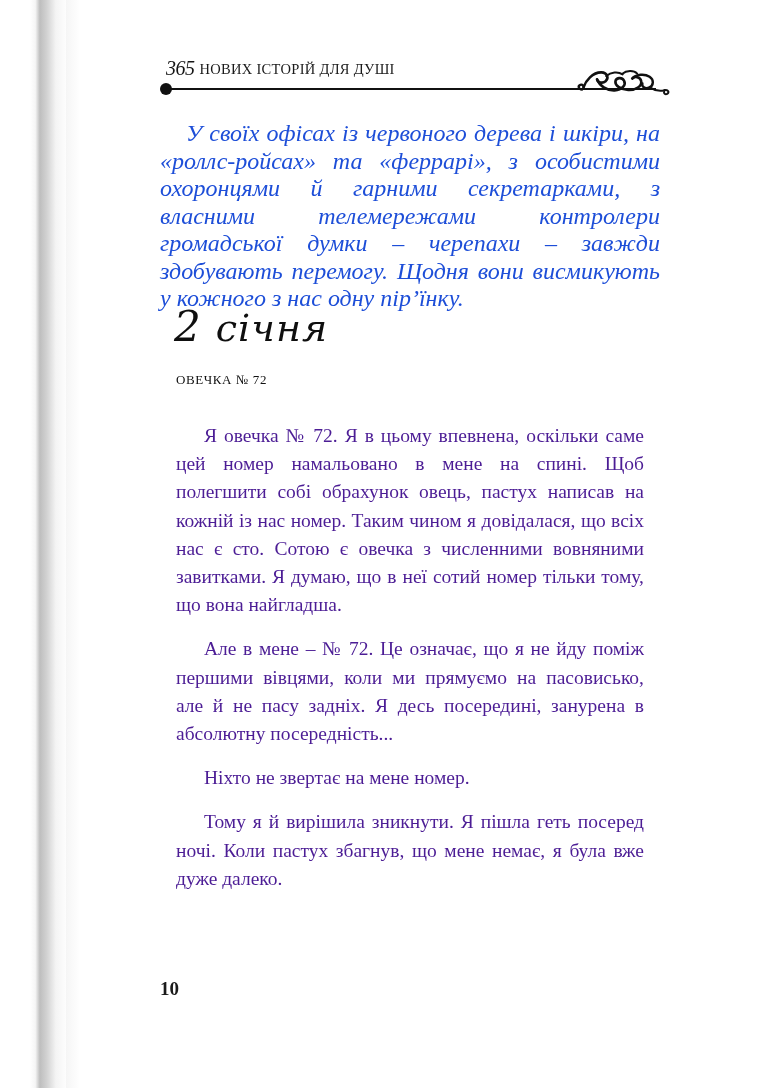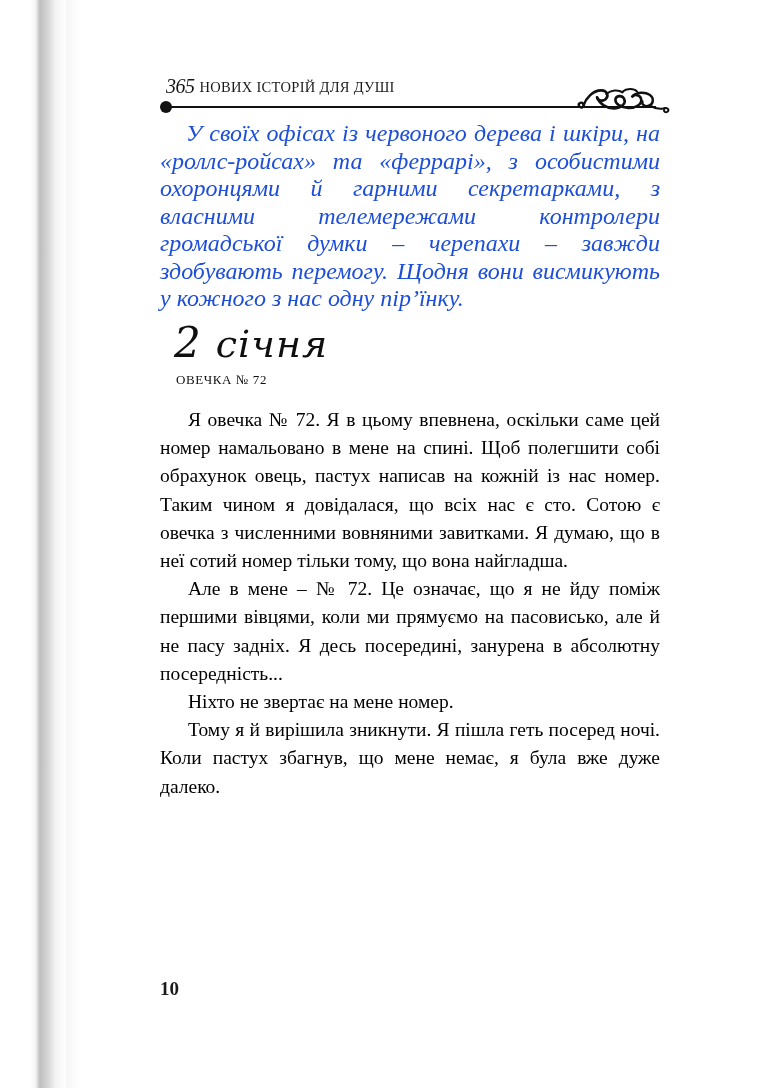--- a/index.html
+++ b/index.html
@@ -52,21 +52,21 @@
     position: absolute;
     left: 160px;
     top: 0;
     width: 500px;
   }
 
   
   .running-head {
     position: absolute;
     left: 160px;
-    top: 76px;
+    top: 58px;
     width: 502px;
     height: 44px;
   }
   .rh-text {
     position: absolute;
     left: 6px;
     top: 0;
     white-space: nowrap;
     line-height: 1;
   }
@@ -122,21 +122,21 @@
     font-size: 24px;
     line-height: 27.5px;
     text-align: justify;
     text-indent: 26px;
     color: #1d4ed8;
   }
 
   .date-heading {
     position: absolute;
     left: 14px;
-    top: 320px;
+    top: 304px;
     font-family: "DejaVu Serif", "Liberation Serif", serif;
     font-style: italic;
     font-size: 38px;
     line-height: 46px;
     letter-spacing: 1px;
     color: #0f0f0f;
     white-space: nowrap;
   }
   .date-heading .dh-num {
     font-size: 42px;
@@ -154,26 +154,26 @@
     white-space: nowrap;
   }
 
   .body-text {
     position: absolute;
     left: 0;
     top: 406px;
     width: 500px;
   }
   .body-text p {
-    margin: 0;
+    margin: 16px;
     font-size: 19.5px;
     line-height: 28.2px;
     text-align: justify;
     text-indent: 28px;
-    color: #000000;
+    color: #4c1d95;
     -webkit-hyphens: none;
     hyphens: none;
   }
   .body-text p:last-child {
     text-align-last: left;
   }
 
   .page-number {
     position: absolute;
     left: 160px;

